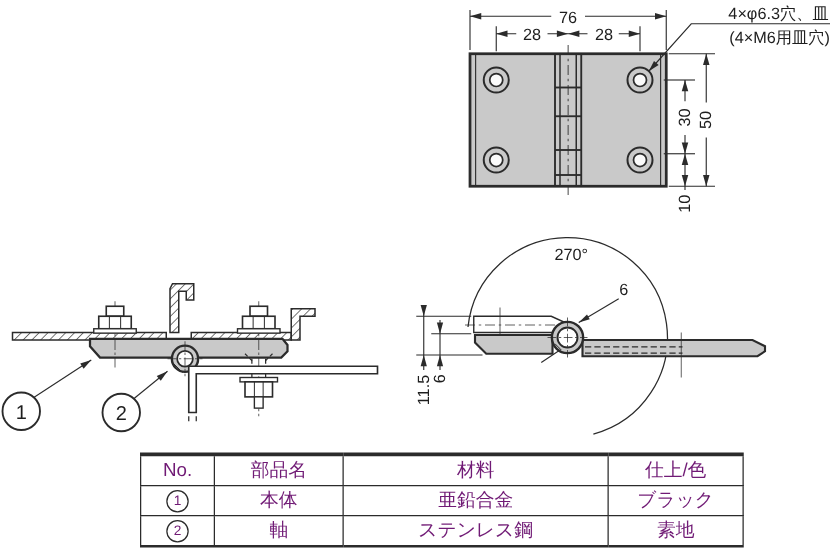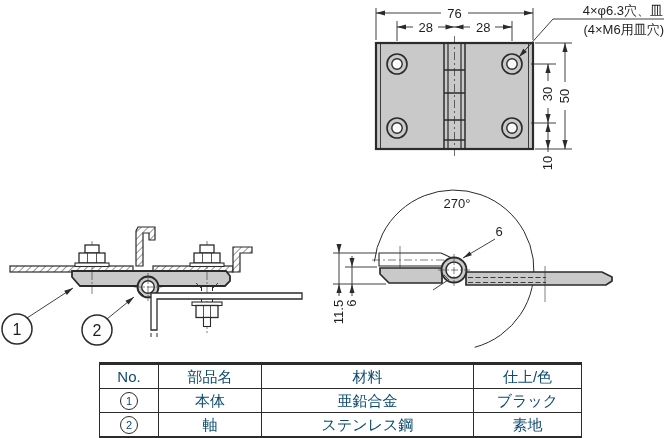--- a/index.html
+++ b/index.html
@@ -5,22 +5,22 @@
   html,body{margin:0;padding:0;background:#ffffff;}
   body{width:666px;height:438px;position:relative;overflow:hidden;
        font-family:"Liberation Sans","DejaVu Sans",sans-serif;color:#2b2b2b;}
   #stage{position:absolute;left:0;top:0;width:656px;height:438px;}
   svg text{font-family:"Liberation Sans","DejaVu Sans",sans-serif;fill:#1e1e1e;}
   .dimtxt{font-size:13px;}
   .notetxt{font-size:13px;}
   .callnum{font-size:16px;}
 
   
-  #parts-table{position:absolute;left:99px;top:362px;width:482px;height:73px;
-      border-collapse:collapse;table-layout:fixed;font-size:15px;color:#0c4a6e;}
+  #parts-table{position:absolute;left:112px;top:362px;width:482px;height:73px;
+      border-collapse:collapse;table-layout:fixed;font-size:15px;color:#701a75;}
   #parts-table td,#parts-table th{border:1.5px solid #2b2b2b;text-align:center;
       vertical-align:middle;padding:0;font-weight:normal;height:23px;line-height:23px;}
   #parts-table{border-top:3px solid #2b2b2b;border-bottom:3px solid #2b2b2b;}
   #parts-table tr.hdr th{border-top:3px solid #2b2b2b;}
   #parts-table tr:last-child td{border-bottom:3px solid #2b2b2b;}
   .cnum{display:inline-block;width:16px;height:16px;border:1.3px solid #2b2b2b;
       border-radius:50%;line-height:16px;font-size:11px;text-align:center;vertical-align:1px;}
 </style>
 </head>
 <body>

